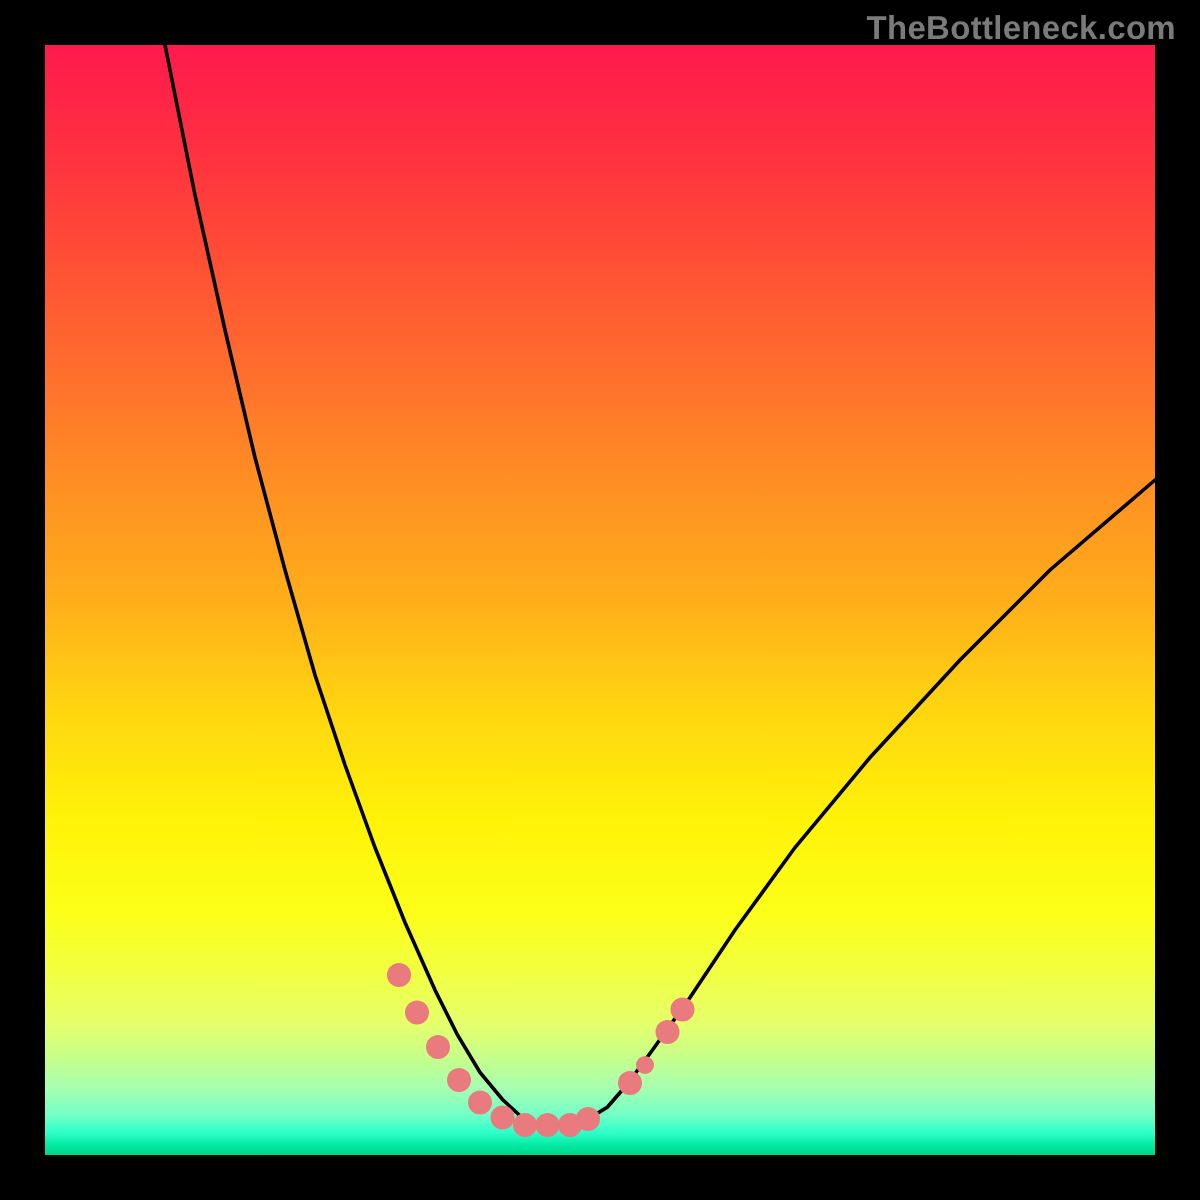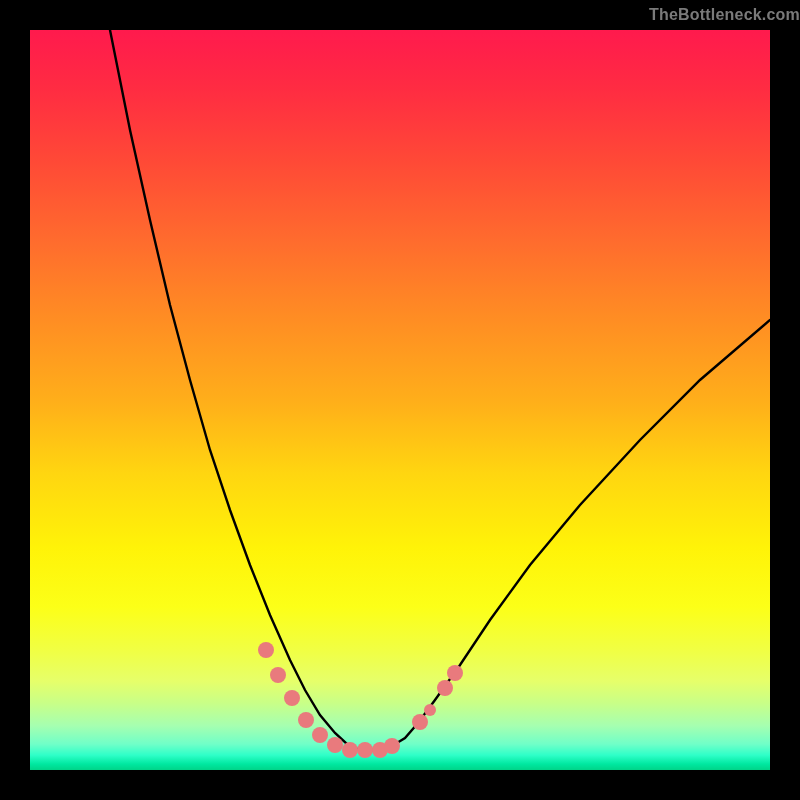--- a/index.html
+++ b/index.html
@@ -41,23 +41,23 @@
     position: absolute;
     left: 0;
     top: 0;
     width: 740px;
     height: 740px;
     pointer-events: none;
   }
   .watermark {
     position: absolute;
     top: 6px;
-    right: 0;
+    right: 16px;
     color: #7a7a7a;
-    font-size: 16px;
+    font-size: 22px;
     font-weight: 600;
     letter-spacing: 0.2px;
     user-select: none;
   }
 </style>
 </head>
 <body>
 
 <div class="watermark">TheBottleneck.com</div>
 

